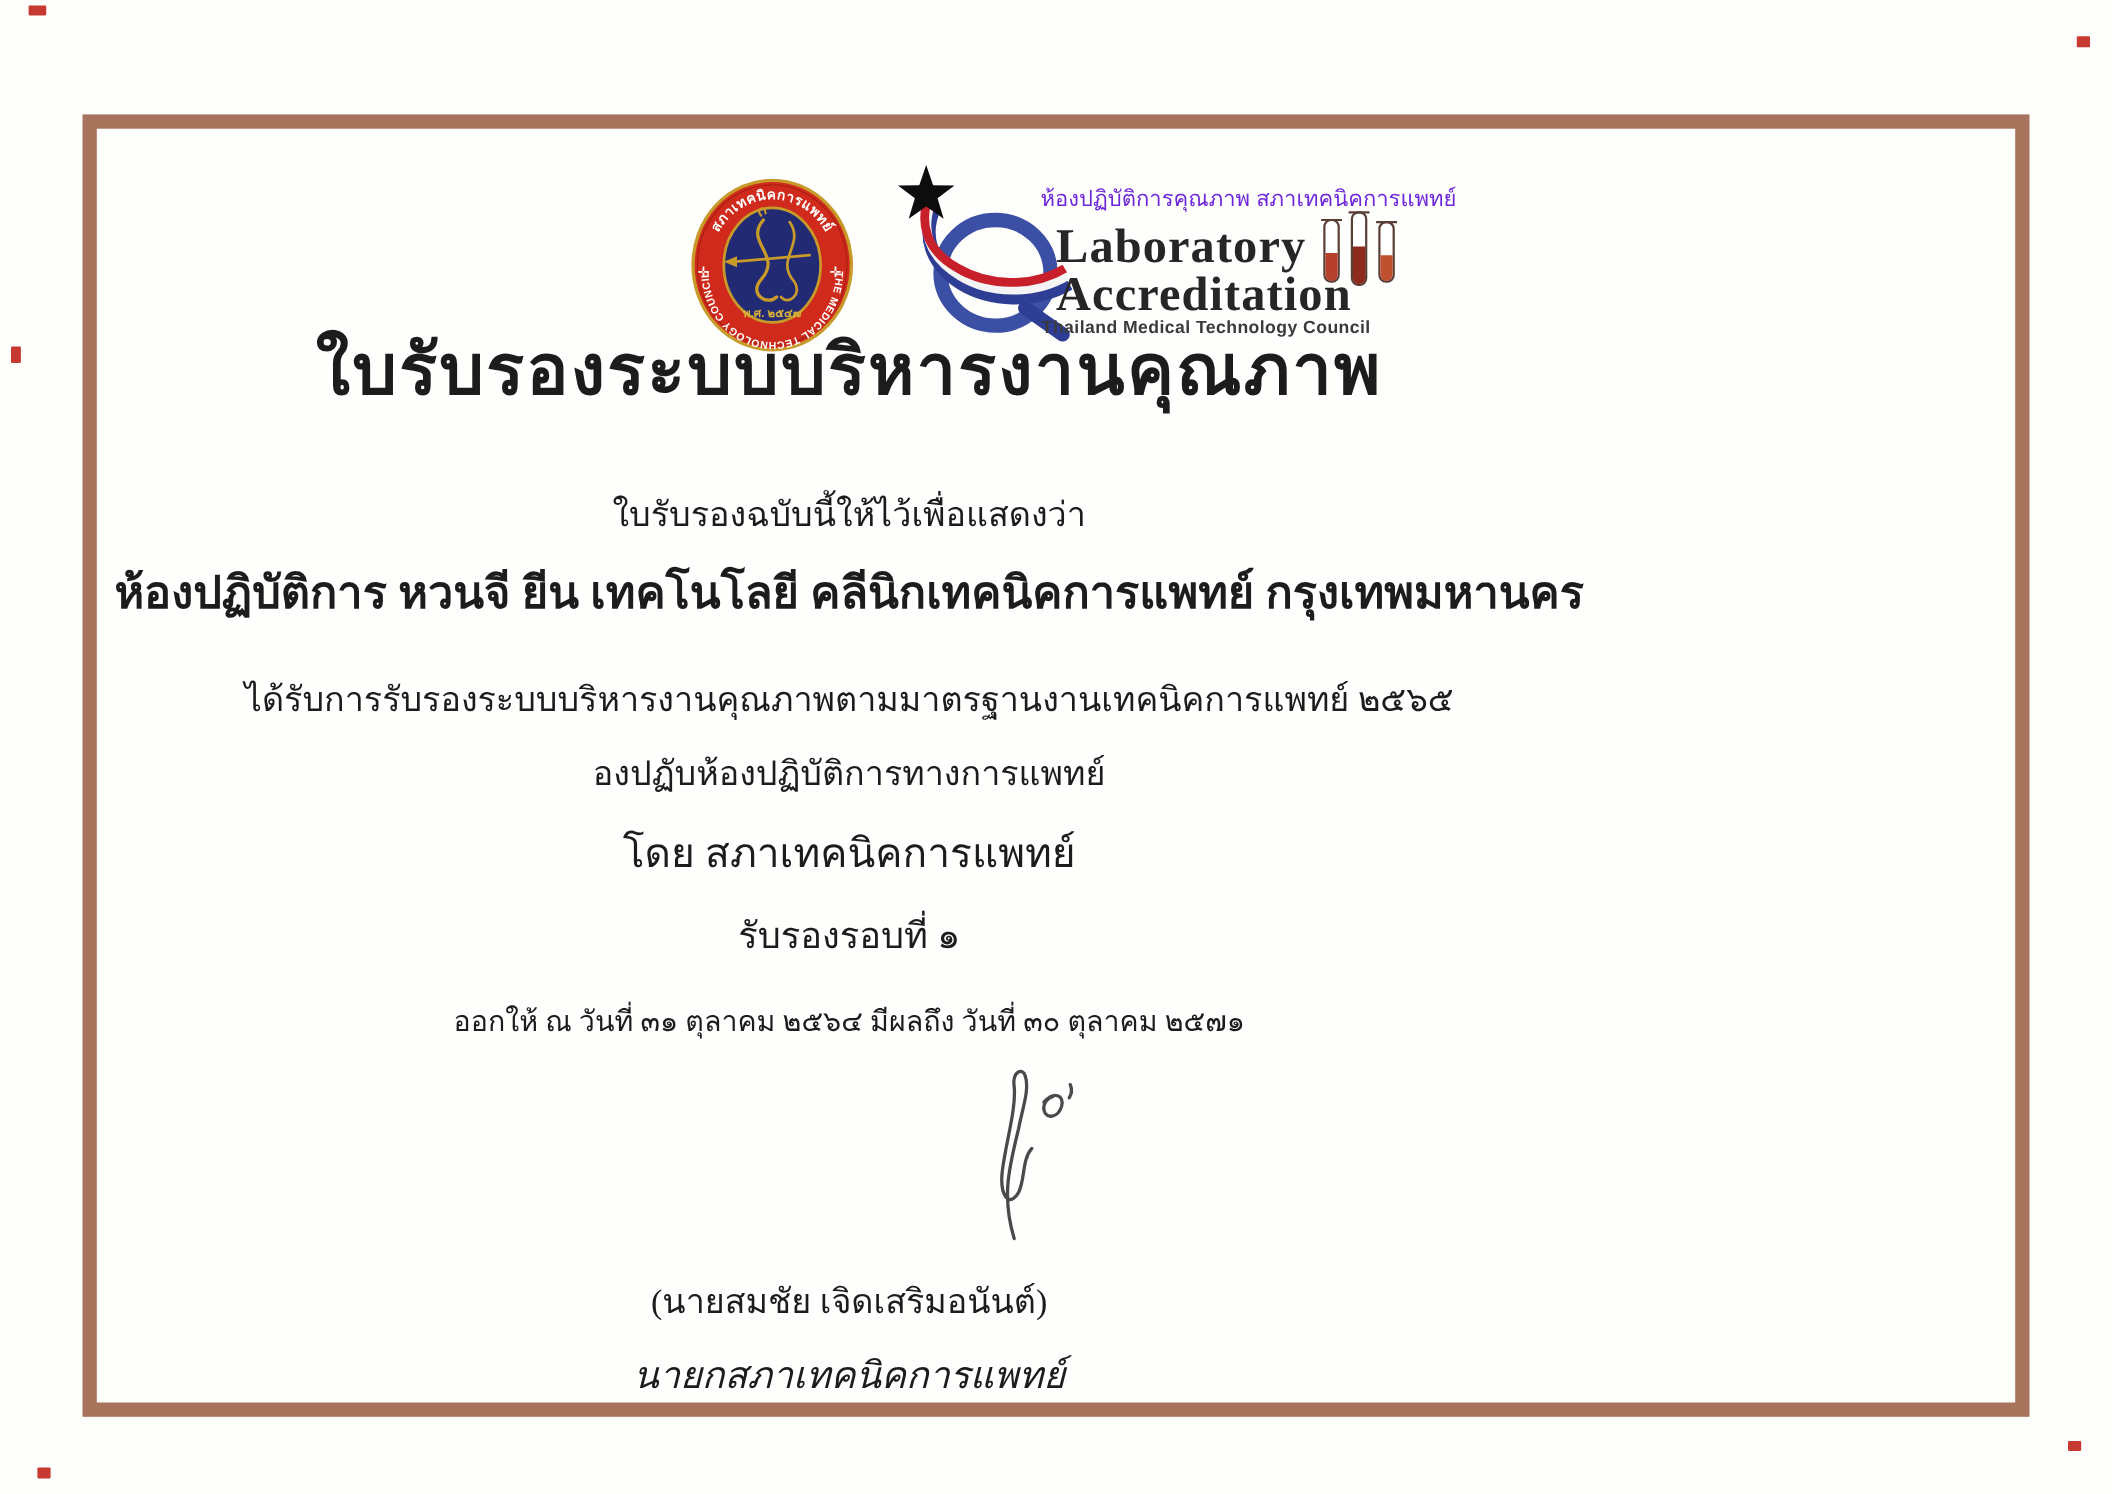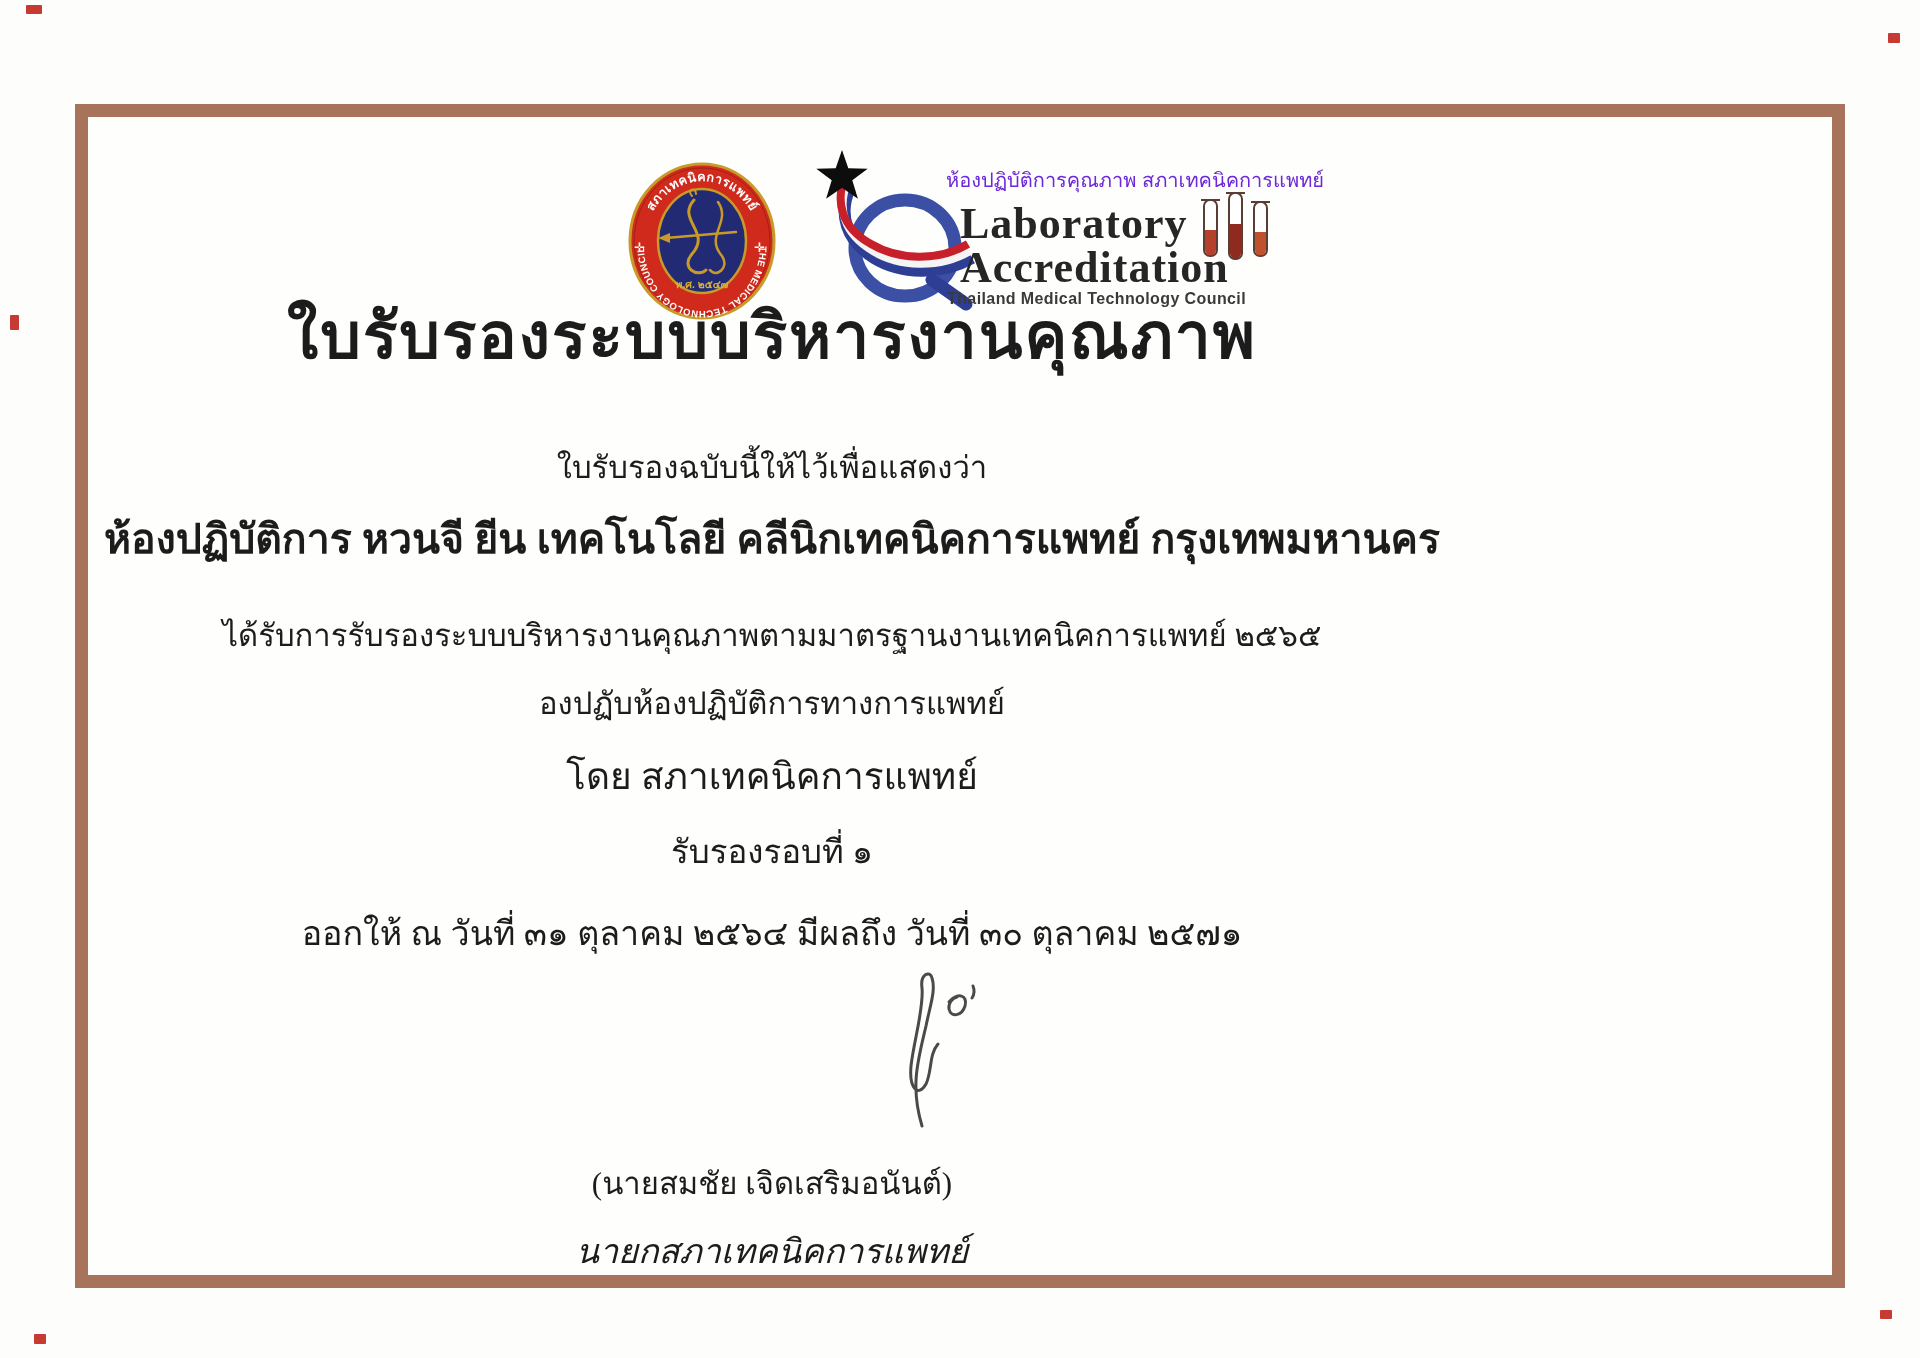--- a/index.html
+++ b/index.html
@@ -18,21 +18,21 @@
   }
   .abs{position:absolute;}
   .centerline{position:absolute;left:0;width:1544px;text-align:center;line-height:1.15;white-space:nowrap;}
   .title{top:300px;font-size:64px;font-weight:bold;letter-spacing:2px;}
   .intro{top:450px;font-size:31px;}
   .labname{top:516px;font-size:41px;font-weight:bold;}
   .statement{top:618px;font-size:31px;}
   .scope{top:686px;font-size:31px;}
   .issuer{top:756px;font-size:37px;}
   .round{top:834px;font-size:33px;}
-  .validity{top:914px;font-size:34px;}
+  .validity{top:914px;font-size:26px;}
   .signer-name{top:1134px;font-size:31px;margin-top:32px;}
   .signer-title{top:1232px;font-size:34px;font-style:italic;}
   .logo-thai-tagline{left:946px;top:164px;font-size:20px;font-family:"Liberation Sans","DejaVu Sans",sans-serif;color:#6d28d9;}
   .logo-big{left:960px;font-family:"Liberation Serif","DejaVu Serif",serif;font-weight:bold;font-size:44px;line-height:1;color:#262626;letter-spacing:1px;}
   .logo-line1{top:202px;}
   .logo-line2{top:246px;}
   .logo-subtitle{left:947px;top:290px;font-size:16px;font-weight:bold;font-family:"Liberation Sans","DejaVu Sans",sans-serif;color:#3a3a3a;letter-spacing:0.4px;}
   .scan-mark{position:absolute;background:#c0251c;opacity:0.9;border-radius:1px;}
   svg{display:block;}
 </style>

